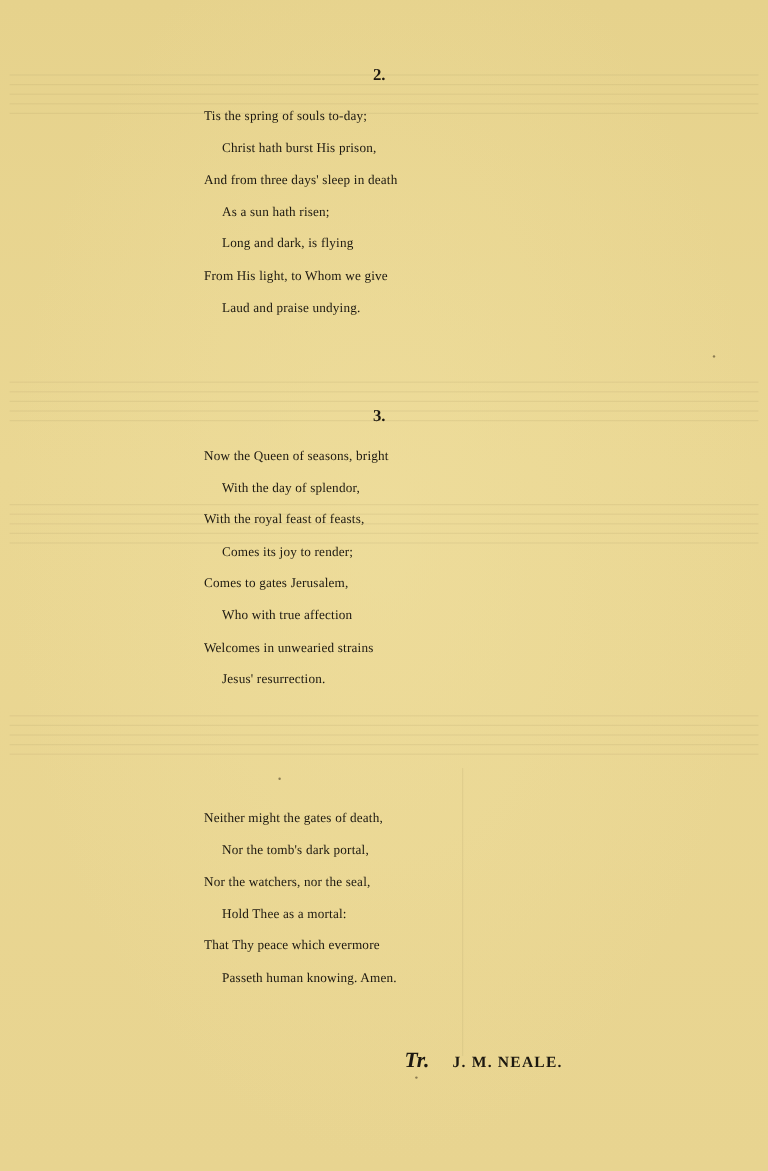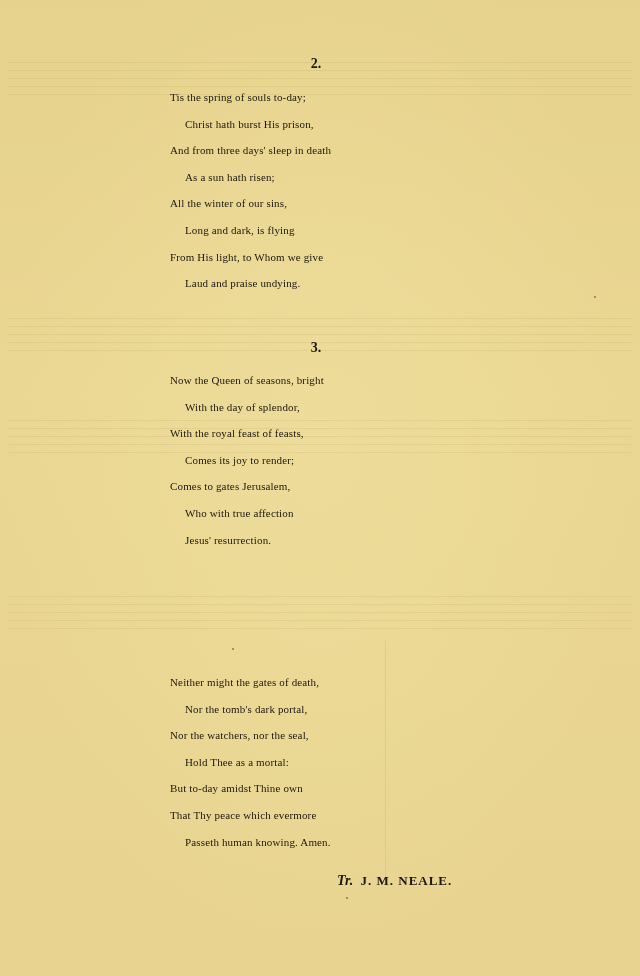--- a/index.html
+++ b/index.html
@@ -64,22 +64,22 @@
     .attribution {
       position: absolute;
       left: 337px;
       top: 873px;
       font-size: 13px;
       white-space: nowrap;
     }
     .attribution .tr {
       font-style: italic;
       font-weight: bold;
-      font-size: 14px;
-      margin-right: 4px;
+      font-size: 18px;
+      margin-right: 16px;
     }
     .attribution .name {
       font-variant: small-caps;
       font-weight: bold;
       letter-spacing: 1px;
       font-size: 13px;
       margin-top: 24px;
     }
     .speck {
       position: absolute;
@@ -114,44 +114,43 @@
   <div class="ghost" style="top:620px"></div>
   <div class="ghost" style="top:628px"></div>
   <div class="ghost-v" style="left:385px; top:640px; height:240px"></div>
 
   <div class="stanza-number" style="top:56px">2.</div>
   <div class="verse" style="top:84px">
     <div class="line">Tis the spring of souls to-day;</div>
     <div class="line indent">Christ hath burst His prison,</div>
     <div class="line">And from three days' sleep in death</div>
     <div class="line indent">As a sun hath risen;</div>
-    <div class="line">All the winter of our sins,</div>
     <div class="line indent">Long and dark, is flying</div>
     <div class="line">From His light, to Whom we give</div>
     <div class="line indent">Laud and praise undying.</div>
   </div>
 
   <div class="stanza-number" style="top:340px">3.</div>
   <div class="verse" style="top:367px">
     <div class="line">Now the Queen of seasons, bright</div>
     <div class="line indent">With the day of splendor,</div>
     <div class="line">With the royal feast of feasts,</div>
     <div class="line indent">Comes its joy to render;</div>
     <div class="line">Comes to gates Jerusalem,</div>
     <div class="line indent">Who with true affection</div>
+    <div class="line">Welcomes in unwearied strains</div>
     <div class="line indent">Jesus' resurrection.</div>
   </div>
 
   <div class="speck" style="left:232px; top:648px"></div>
   <div class="verse" style="top:669px">
     <div class="line">Neither might the gates of death,</div>
     <div class="line indent">Nor the tomb's dark portal,</div>
     <div class="line">Nor the watchers, nor the seal,</div>
     <div class="line indent">Hold Thee as a mortal:</div>
-    <div class="line">But to-day amidst Thine own</div>
     <div class="line">That Thy peace which evermore</div>
     <div class="line indent">Passeth human knowing. Amen.</div>
   </div>
 
   <div class="attribution">
     <span class="tr">Tr.</span>
     <span class="name">J. M. NEALE.</span>
   </div>
   <div class="speck" style="left:346px; top:897px"></div>
   <div class="speck" style="left:594px; top:296px"></div>

